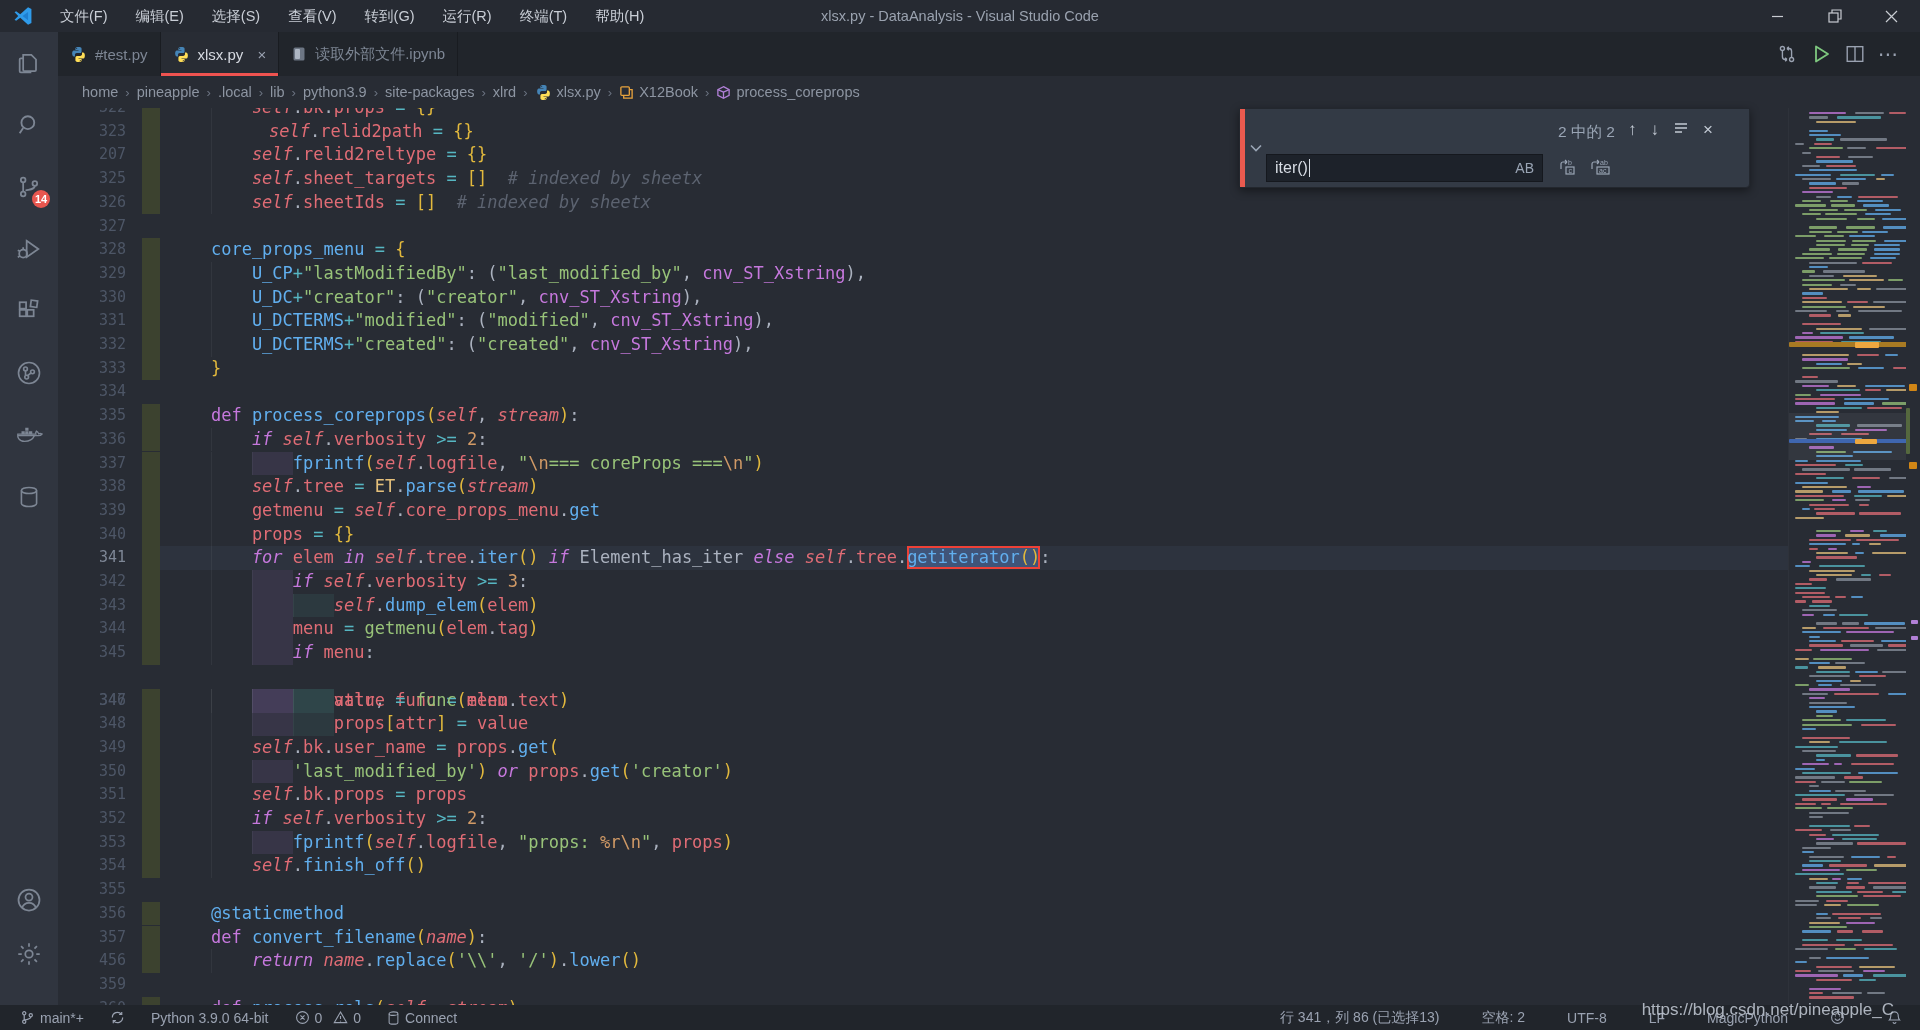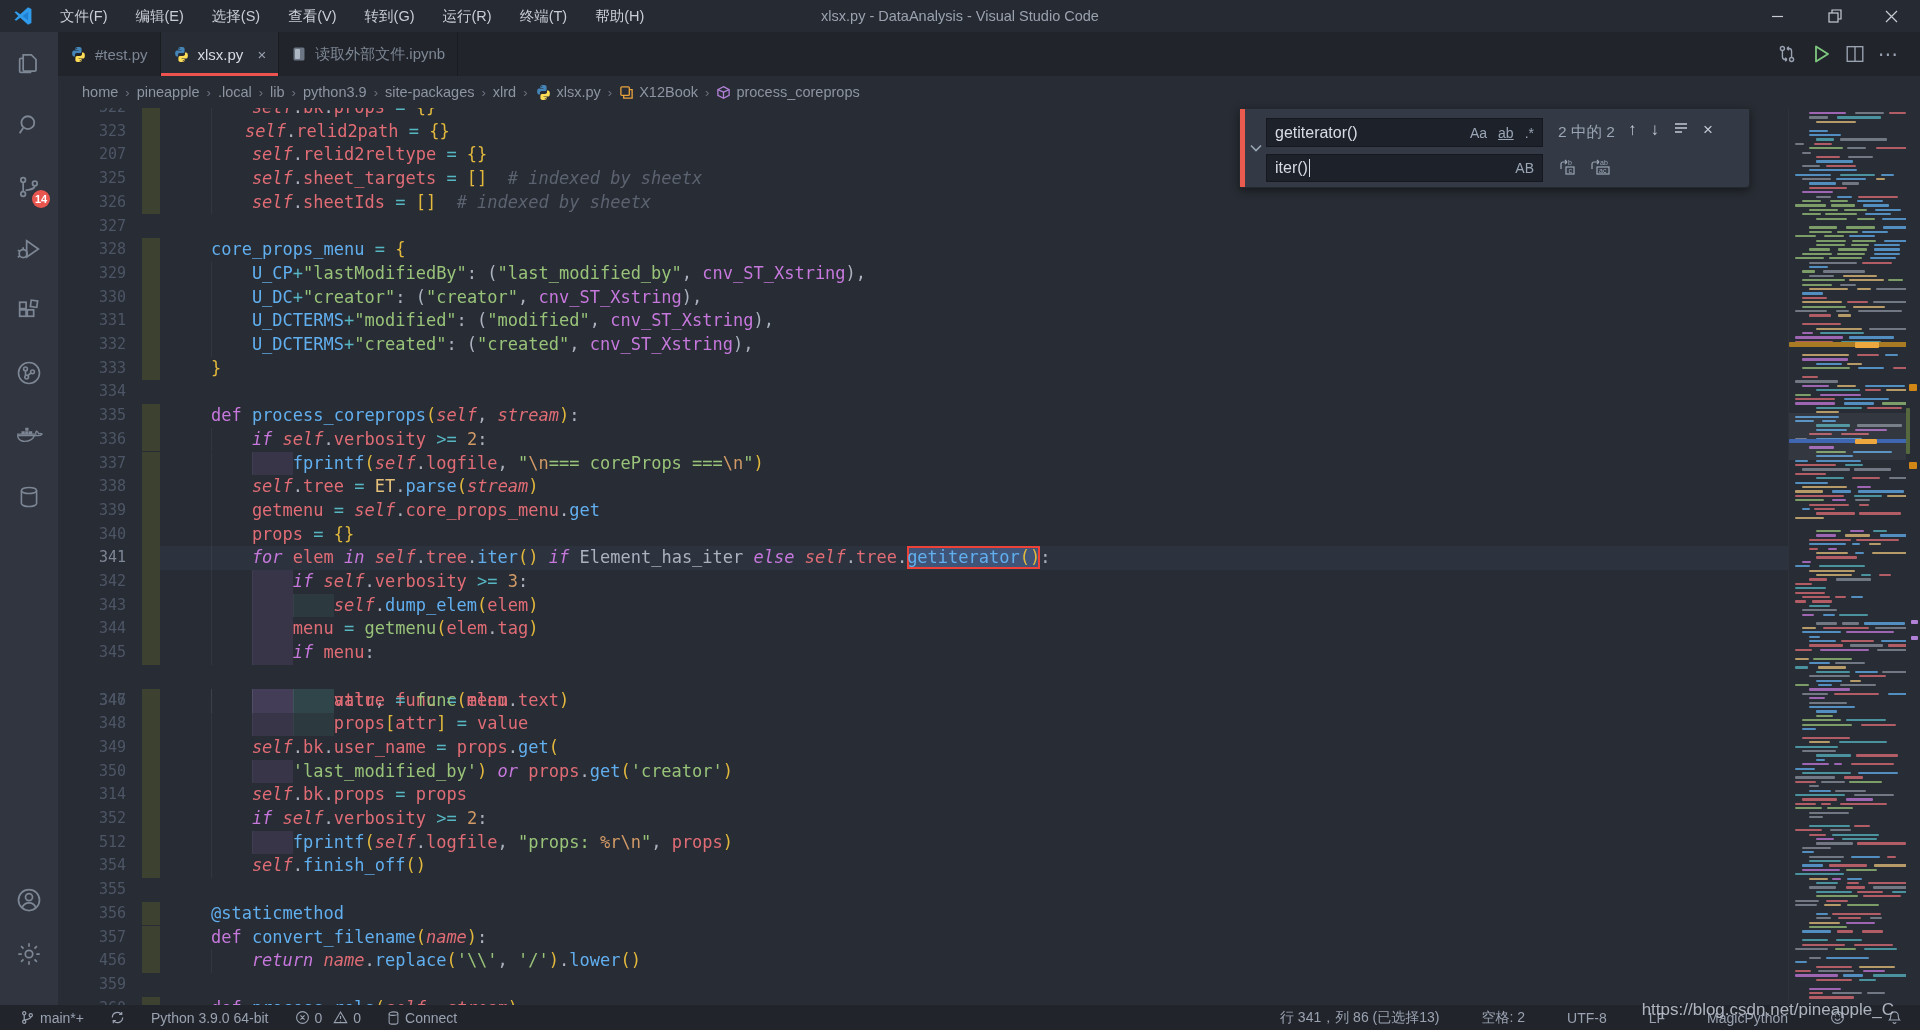--- a/index.html
+++ b/index.html
@@ -329,21 +329,21 @@
     <div class="code-row" style="top: -12px; height: 23.7px;">
       <div class="mod-band" style="height:23.7px"></div>
       <div class="guide" style="left:152.94px;height:23.7px"></div>
       <span class="gut-num" style="line-height:23.7px">322</span>
       <span class="code-text" style="left:193.88px;line-height:23.7px"><span class="tk-sf">self</span><span class="tk-p">.</span><span class="tk-v">bk</span><span class="tk-p">.</span><span class="tk-v">props</span><span class="tk-o"> = </span><span class="tk-b">{}</span></span>
     </div>
     <div class="code-row" style="top: 11.7px; height: 23.7px;">
       <div class="mod-band" style="height:23.7px"></div>
       <div class="guide" style="left:152.94px;height:23.7px"></div>
       <span class="gut-num" style="line-height:23.7px">323</span>
-      <span class="code-text" style="left:187px;line-height:23.7px"><span class="tk-sf">self</span><span class="tk-p">.</span><span class="tk-v">relid2path</span><span class="tk-o"> = </span><span class="tk-b">{}</span></span>
+      <span class="code-text" style="left:211px;line-height:23.7px"><span class="tk-sf">self</span><span class="tk-p">.</span><span class="tk-v">relid2path</span><span class="tk-o"> = </span><span class="tk-b">{}</span></span>
     </div>
     <div class="code-row" style="top: 35.4px; height: 23.7px;">
       <div class="mod-band" style="height:23.7px"></div>
       <div class="guide" style="left:152.94px;height:23.7px"></div>
       <span class="gut-num" style="line-height:23.7px">207</span>
       <span class="code-text" style="left:193.88px;line-height:23.7px"><span class="tk-sf">self</span><span class="tk-p">.</span><span class="tk-v">relid2reltype</span><span class="tk-o"> = </span><span class="tk-b">{}</span></span>
     </div>
     <div class="code-row" style="top: 59.1px; height: 23.7px;">
       <div class="mod-band" style="height:23.7px"></div>
       <div class="guide" style="left:152.94px;height:23.7px"></div>
@@ -517,35 +517,35 @@
       <div class="mod-band" style="height:23.7px"></div>
       <div class="guide" style="left:152.94px;height:23.7px"></div>
       <div class="guide" style="left:193.88px;height:23.7px"></div>
       <div class="tint p8" style="left:193.88px;width:40.94px;height:23.7px"></div>
       <span class="gut-num" style="line-height:23.7px">350</span>
       <span class="code-text" style="left:234.82px;line-height:23.7px"><span class="tk-s">'last_modified_by'</span><span class="tk-b">)</span><span class="tk-k"> or </span><span class="tk-v">props</span><span class="tk-p">.</span><span class="tk-fn">get</span><span class="tk-b">(</span><span class="tk-s">'creator'</span><span class="tk-b">)</span></span>
     </div>
     <div class="code-row" style="top: 675.3px; height: 23.7px;">
       <div class="mod-band" style="height:23.7px"></div>
       <div class="guide" style="left:152.94px;height:23.7px"></div>
-      <span class="gut-num" style="line-height:23.7px">314</span>
+      <span class="gut-num" style="line-height:23.7px">351</span>
       <span class="code-text" style="left:193.88px;line-height:23.7px"><span class="tk-sf">self</span><span class="tk-p">.</span><span class="tk-v">bk</span><span class="tk-p">.</span><span class="tk-v">props</span><span class="tk-o"> = </span><span class="tk-v">props</span></span>
     </div>
     <div class="code-row" style="top: 699px; height: 23.7px;">
       <div class="mod-band" style="height:23.7px"></div>
       <div class="guide" style="left:152.94px;height:23.7px"></div>
       <span class="gut-num" style="line-height:23.7px">352</span>
       <span class="code-text" style="left:193.88px;line-height:23.7px"><span class="tk-k">if </span><span class="tk-sf">self</span><span class="tk-p">.</span><span class="tk-v">verbosity</span><span class="tk-o"> &gt;= </span><span class="tk-n">2</span><span class="tk-p">:</span></span>
     </div>
     <div class="code-row" style="top: 722.7px; height: 23.7px;">
       <div class="mod-band" style="height:23.7px"></div>
       <div class="guide" style="left:152.94px;height:23.7px"></div>
       <div class="guide" style="left:193.88px;height:23.7px"></div>
       <div class="tint p8" style="left:193.88px;width:40.94px;height:23.7px"></div>
-      <span class="gut-num" style="line-height:23.7px">512</span>
+      <span class="gut-num" style="line-height:23.7px">353</span>
       <span class="code-text" style="left:234.82px;line-height:23.7px"><span class="tk-fn">fprintf</span><span class="tk-b">(</span><span class="tk-sf">self</span><span class="tk-p">.</span><span class="tk-v">logfile</span><span class="tk-p">, </span><span class="tk-s">"props: </span><span class="tk-se">%r\n</span><span class="tk-s">"</span><span class="tk-p">, </span><span class="tk-v">props</span><span class="tk-b">)</span></span>
     </div>
     <div class="code-row" style="top: 746.4px; height: 23.7px;">
       <div class="mod-band" style="height:23.7px"></div>
       <div class="guide" style="left:152.94px;height:23.7px"></div>
       <span class="gut-num" style="line-height:23.7px">354</span>
       <span class="code-text" style="left:193.88px;line-height:23.7px"><span class="tk-sf">self</span><span class="tk-p">.</span><span class="tk-fn">finish_off</span><span class="tk-b">()</span></span>
     </div>
     <div class="code-row" style="top: 770.1px; height: 23.7px;">
       <span class="gut-num" style="line-height:23.7px">355</span>
@@ -973,28 +973,20 @@
     <div class="mm-seg" style="left:5px;top:528px;width:7px;height:4px;background:#b180d7"></div>
   </div>
 
 <div class="abs" id="findwidget">
   <div id="find-accent"></div>
   <div id="find-toggle">
       <svg width="14" height="14" viewBox="0 0 14 14" fill="none" stroke="currentColor" stroke-width="1.6">
         <path d="M2 4.5 7 9.5 12 4.5"></path>
       </svg>
     </div>
-  <div class="find-input" style="top:9px;">
-    <span>getiterator()</span>
-    <span class="find-opts">
-      <span>Aa</span>
-      <span style="text-decoration:underline;">ab</span>
-      <span>.*</span>
-    </span>
-  </div>
   <div class="find-count">2 中的 2</div>
   <div class="find-nav" style="left:388px;">
     <span>↑</span>
     <span>↓</span>
     <span>
         <svg width="16" height="16" viewBox="0 0 16 16" stroke="currentColor" stroke-width="1.4">
           <path d="M2 4h12M2 8h12M2 12h7"></path>
         </svg>
       </span>
     <span>×</span>

